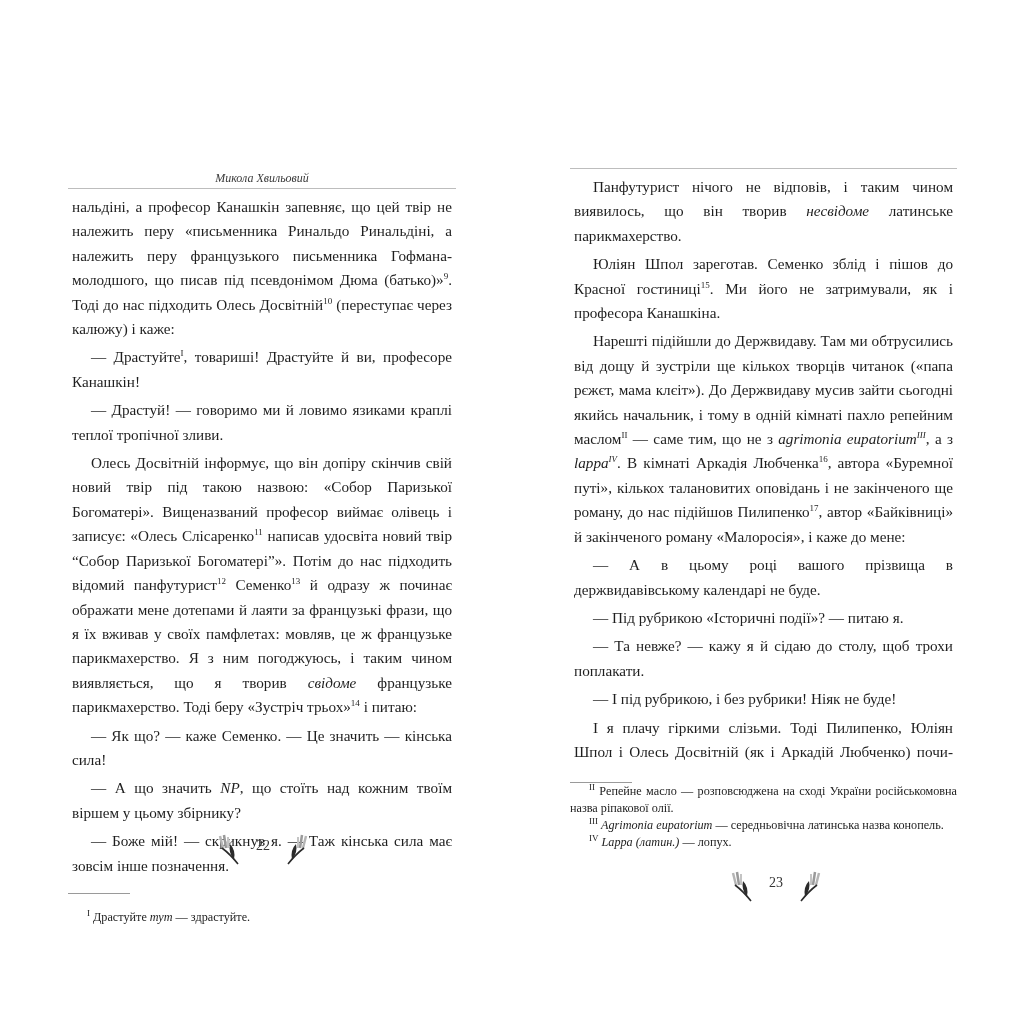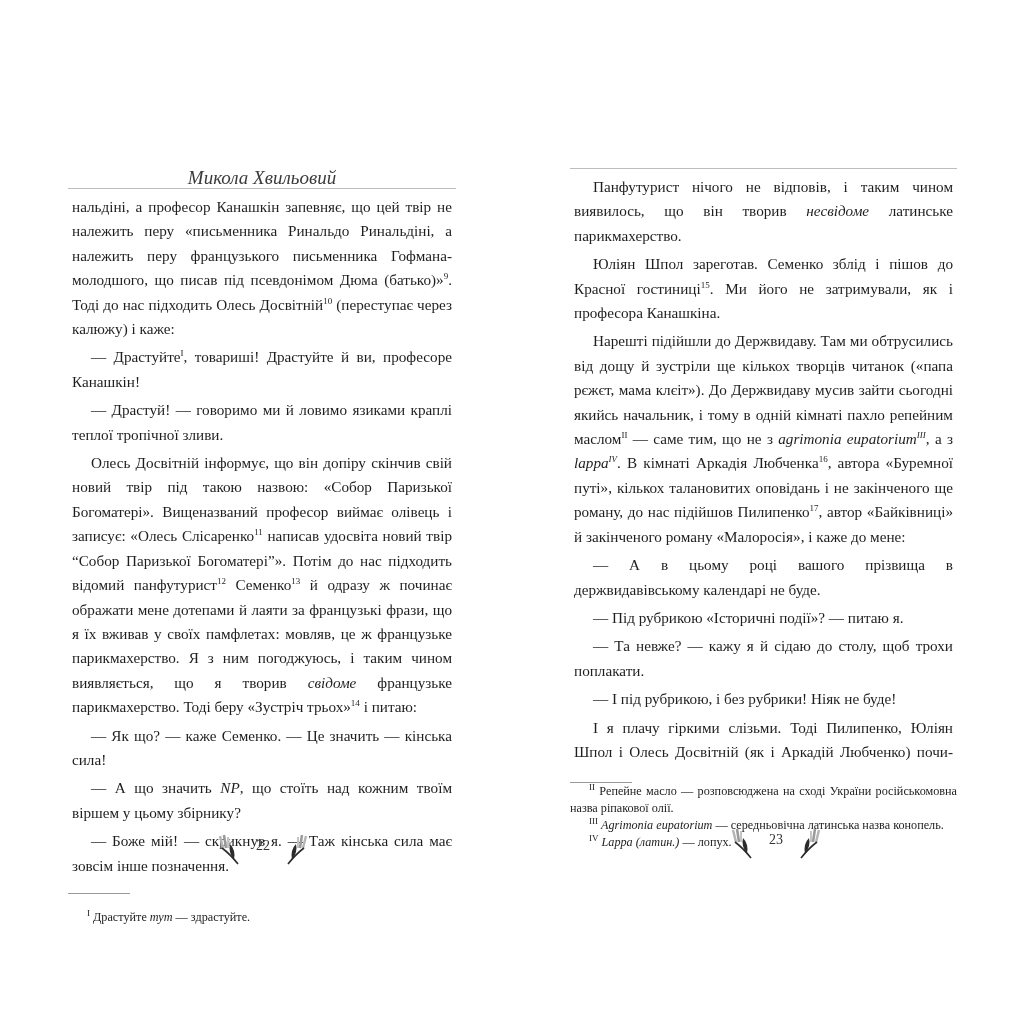--- a/index.html
+++ b/index.html
@@ -1,21 +1,21 @@
 <!DOCTYPE html>
 <html><head>
 <meta charset="utf-8">
 <style>
   html, body { margin:0; padding:0; background:#ffffff; }
   body { width:1024px; height:1024px; position:relative; overflow:hidden;
          font-family:"DejaVu Serif","Liberation Serif",serif; color:#1e1e1e; }
   .page { position:absolute; top:168px; width:388px; }
   .page.left { left:68px; }
   .page.right { left:570px; width:387px; }
-  .running-head { text-align:center; font-size:19px; color:#3a3a3a; height:20px; line-height:20px; font-family:"Liberation Serif",serif; }
+  .running-head { text-align:center; font-size:12px; color:#3a3a3a; height:20px; line-height:20px; font-family:"Liberation Serif",serif; }
   .running-head.italic { font-style:italic; }
   .head-rule { height:1px; background:#bdbdbd; margin-top:0px; }
   .body-text { margin-top:6px; font-size:15.2px; line-height:24.4px; font-family:"Liberation Serif",serif; }
   .body-text p { margin:4px; text-align:justify; }
   .body-text p.indent { text-indent:19px; }
   .body-text p.last-line { text-align-last:justify; }
   sup { font-size:9px; line-height:0; vertical-align:super; }
   i { font-style:italic; }
   .fn-rule { width:62px; height:1px; background:#9a9a9a; }
   .footnotes { font-size:12.2px; line-height:17px; font-family:"Liberation Serif",serif; color:#222; }
@@ -78,21 +78,21 @@
     </div>
   <div style="height:14px"></div>
   <div class="fn-rule"></div>
   <div class="footnotes" id="right-fn" style="">
       <p><sup>II</sup> Репейне масло — розповсюджена на сході України російськомовна назва ріпакової олії.</p>
       <p><sup>III</sup> <i>Agrimonia eupatorium</i> — середньовічна латинська назва конопель.</p>
       <p><sup>IV</sup> <i>Lappa (латин.)</i> — лопух.</p>
     </div>
 </div>
 
-<div class="folio" style="left:726px; top:827px;">
+<div class="folio" style="left:726px; top:870px;">
   <svg class="leaf" viewBox="0 0 32 32">
     <path d="M4 2 L7 14" stroke="#b5b5b5" stroke-width="2.5"></path>
     <path d="M8 1 L10 14" stroke="#9a9a9a" stroke-width="2.5"></path>
     <path d="M12 3 L12 14" stroke="#c4c4c4" stroke-width="2"></path>
     <path d="M6 14 Q14 20 22 30" stroke="#2b2b2b" stroke-width="1.6" fill="none"></path>
     <path d="M14 10 Q20 16 18 26 Q12 18 14 10Z" fill="#2b2b2b"></path>
   </svg>
   <span class="num">23</span>
   <svg class="leaf" viewBox="0 0 32 32" style="transform:scaleX(-1)">
     <path d="M4 2 L7 14" stroke="#b5b5b5" stroke-width="2.5"></path>

